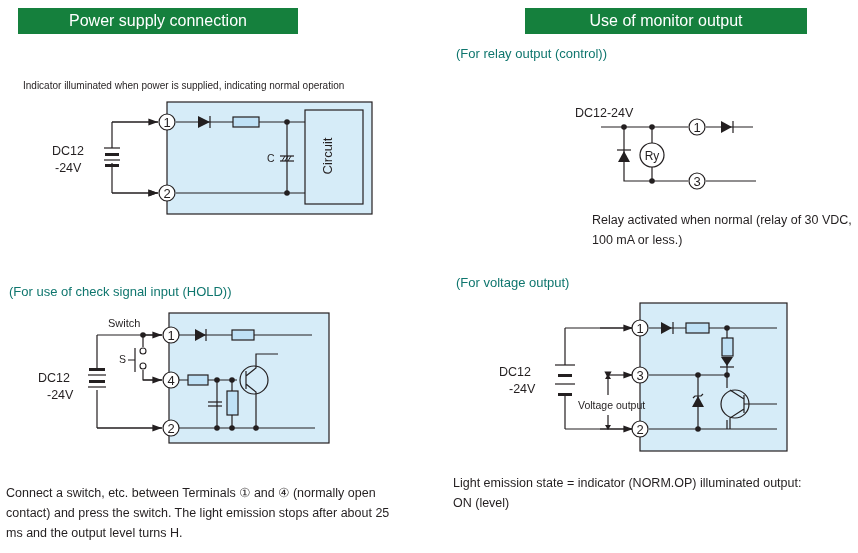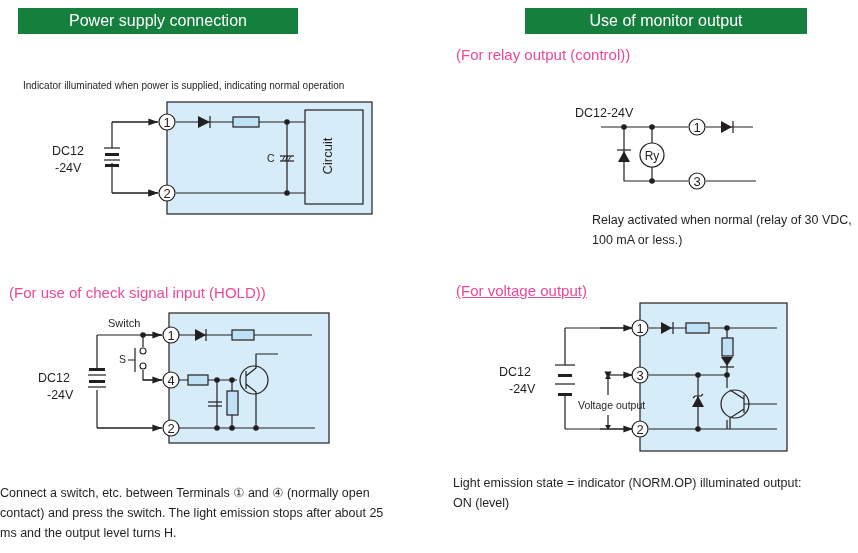--- a/index.html
+++ b/index.html
@@ -1,44 +1,44 @@
 <!DOCTYPE html>
 <html><head>
 <meta charset="utf-8">
 <style>
   html, body { margin:0; padding:0; background:#ffffff; }
   body { width:858px; height:553px; position:relative; overflow:hidden;
          font-family:"Liberation Sans", sans-serif; color:#231f20; }
   .hdr { position:absolute; height:26px; background:#15803d; color:#fff;
          font-size:16px; line-height:26px; text-align:center; }
-  .sub { position:absolute; color:#ec4899; font-size:15px; }
+  .sub { position:absolute; color:#0f766e; font-size:13px; }
   .txt { position:absolute; font-size:12.5px; line-height:20px; color:#231f20; }
   svg { position:absolute; left:0; top:0; }
   .w { stroke:#231f20; stroke-width:1.2; fill:none; }
   .box { fill:#d6ecf8; stroke:#231f20; stroke-width:1.2; }
   .res { fill:#bfe1f6; stroke:#231f20; stroke-width:1.2; }
   .dot { fill:#231f20; }
   .term { fill:#fff; stroke:#231f20; stroke-width:1.2; }
   .tl { font-family:"Liberation Sans", sans-serif; font-size:13px; fill:#231f20; text-anchor:middle; }
   .lbl { font-family:"Liberation Sans", sans-serif; font-size:12.5px; fill:#231f20; }
   .sm { font-family:"Liberation Sans", sans-serif; font-size:10.5px; fill:#231f20; }
 </style>
 </head>
 <body>
 
 <div class="hdr" style="left:18px; top:8px; width:280px;">Power supply connection</div>
 <div class="hdr" style="left:525px; top:8px; width:282px;">Use of monitor output</div>
 
 <div class="txt" style="left:23px; top:76px; font-size:10px;">Indicator illuminated when power is supplied, indicating normal operation</div>
 <div class="sub" style="left:9px; top:284px;">(For use of check signal input (HOLD))</div>
-<div class="txt" style="left:0; top:483px; width:400px;">Connect a switch, etc. between Terminals ① and ④ (normally open contact) and press the switch.  The light emission stops after about 25 ms and the output level turns H.</div>
+<div class="txt" style="left:6px; top:483px; width:400px;">Connect a switch, etc. between Terminals ① and ④ (normally open contact) and press the switch.  The light emission stops after about 25 ms and the output level turns H.</div>
 
 <div class="sub" style="left:456px; top:46px;">(For relay output (control))</div>
 <div class="txt" style="left:592px; top:210px; width:270px;">Relay activated when normal (relay of 30 VDC, 100 mA or less.)</div>
-<div class="sub" style="left:456px; top:282px;text-decoration:underline;">(For voltage output)</div>
+<div class="sub" style="left:456px; top:275px;">(For voltage output)</div>
 <div class="txt" style="left:453px; top:473px; width:370px;">Light emission state = indicator (NORM.OP) illuminated output: ON (level)</div>
 
 <svg width="858" height="553" viewBox="0 0 858 553">
   <defs>
     <marker id="arr" markerWidth="8" markerHeight="6" refX="8" refY="3" orient="auto">
         <path d="M0,0 L8,3 L0,6 z" fill="#231f20"></path>
       </marker>
     <marker id="arrS" markerWidth="6" markerHeight="6" refX="3" refY="3" orient="auto">
         <path d="M0,0 L6,3 L0,6 z" fill="#231f20"></path>
       </marker>

